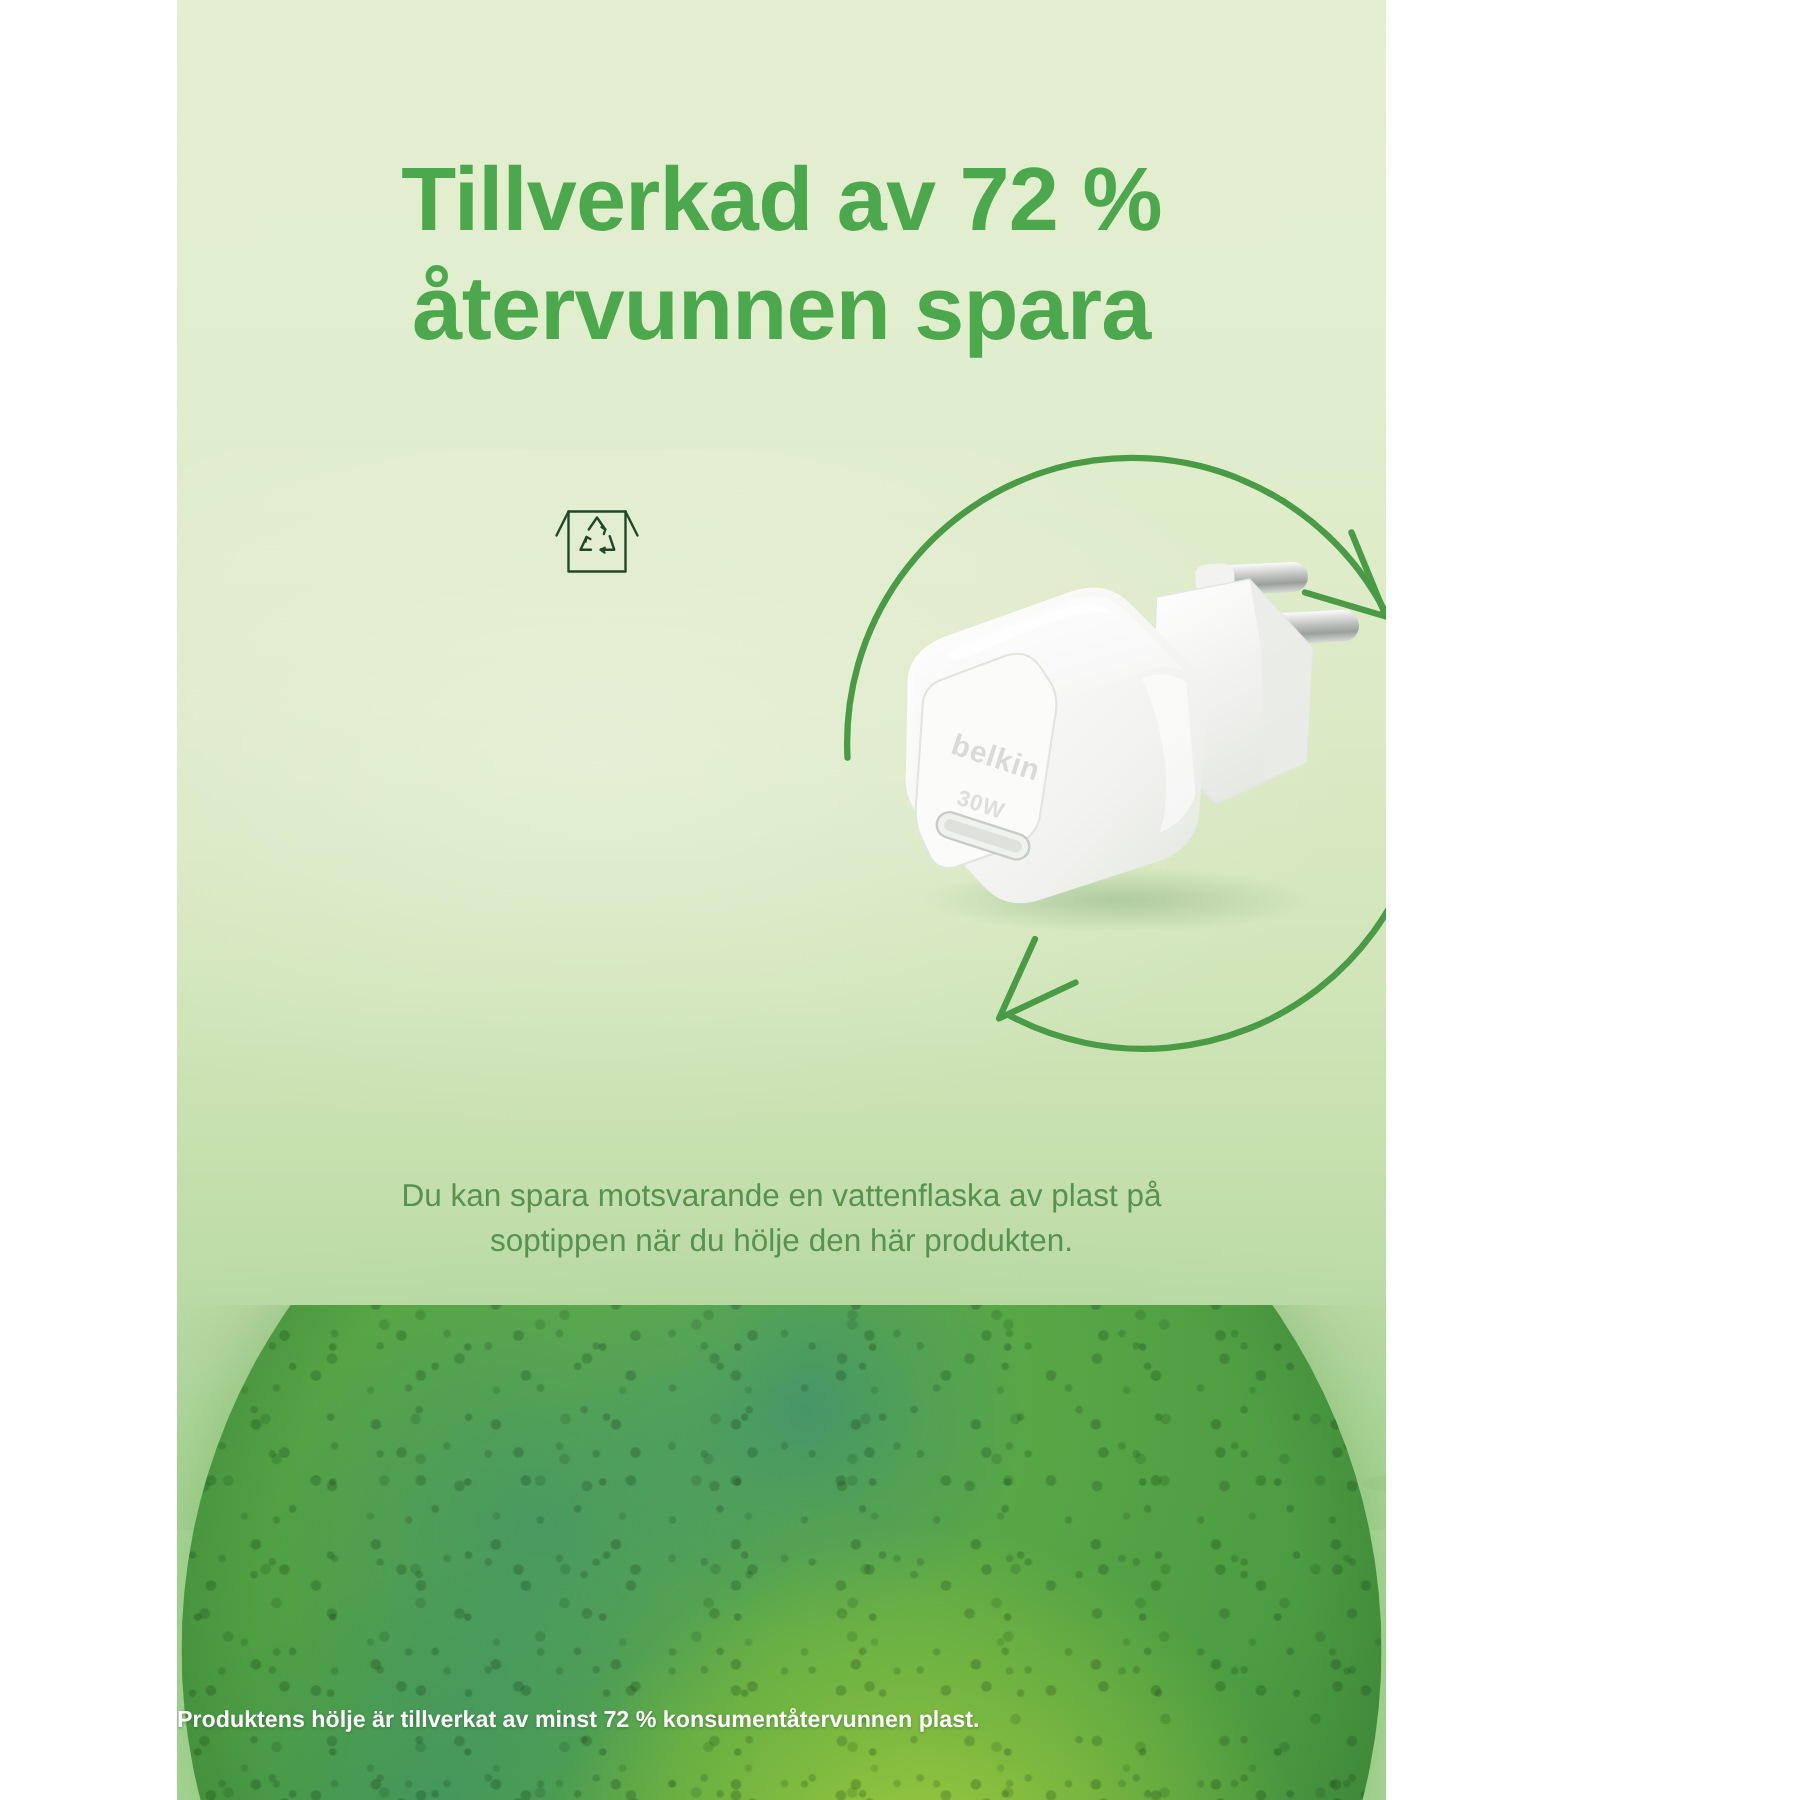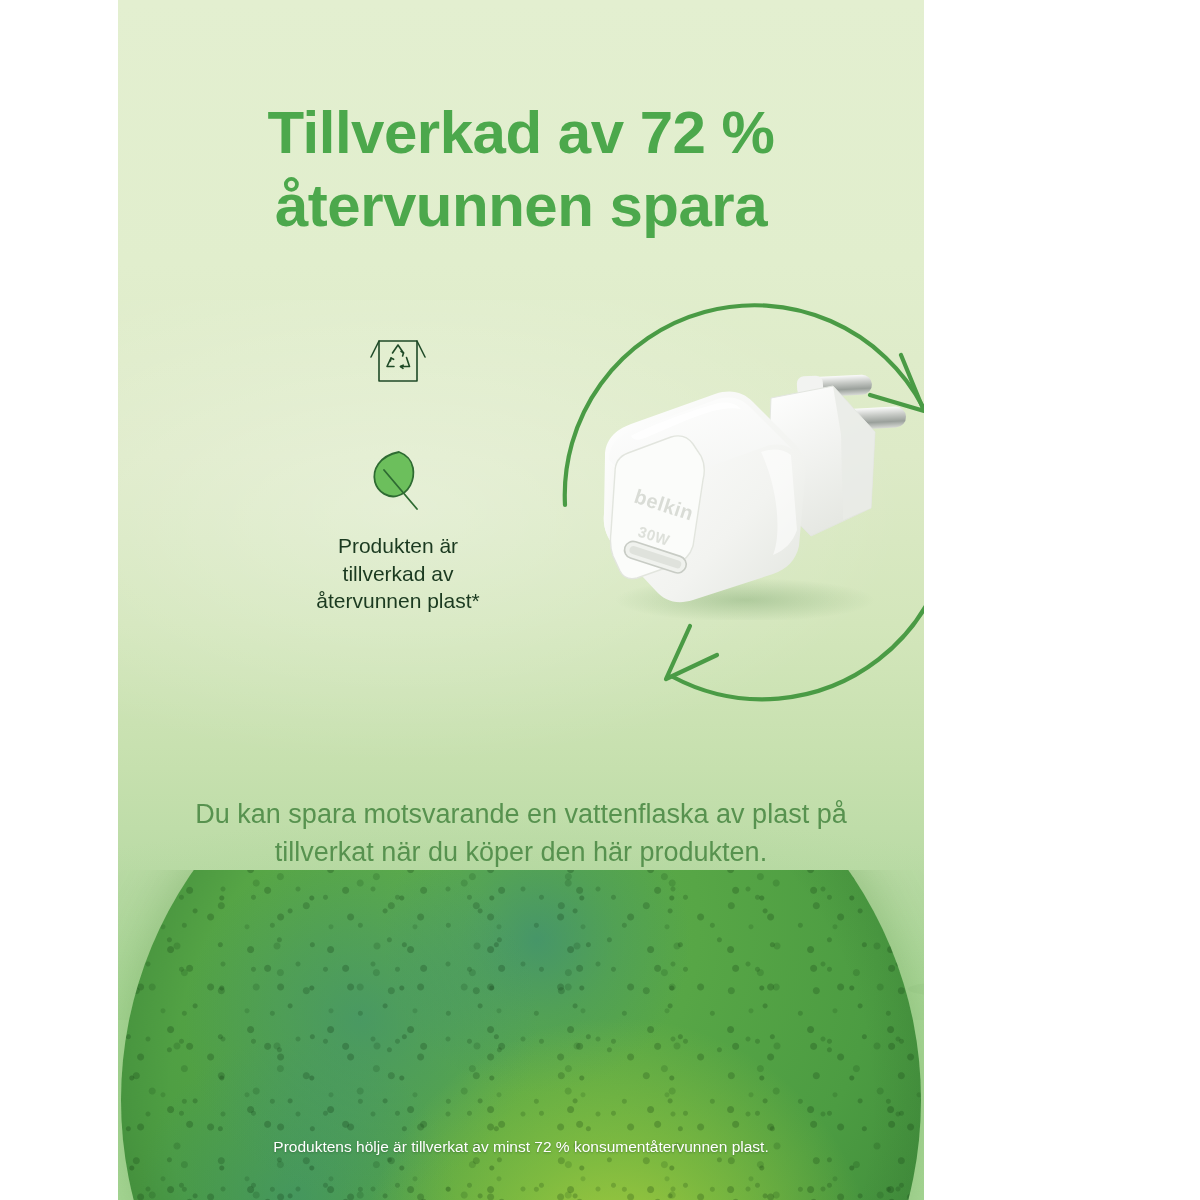--- a/index.html
+++ b/index.html
@@ -58,22 +58,22 @@
   .stage{position:absolute;left:385px;top:255px;width:500px;height:470px;}
   .arrows{position:absolute;left:0;top:0;width:500px;height:470px;}
   .product{
     position:absolute;left:72px;top:105px;width:360px;height:260px;
   }
 
   
   .didyouknow{position:absolute;left:0;right:0;top:775px;text-align:center;}
   .dyk-title{color:#4ba04b;font-size:27px;font-weight:700;line-height:1.35;}
   .dyk-body{
-    color:#57924f;font-size:27px;line-height:1.42;font-weight:400;
-    margin-top:20px;
+    color:#57924f;font-size:21px;line-height:1.42;font-weight:400;
+    margin-top:8px;
   }
   .dyk-body .l2{display:block;}
 
   
   .trees{position:absolute;left:780px;top:855px;width:160px;height:140px;opacity:.55;}
 
   
   .globe-wrap{position:absolute;left:0;right:0;bottom:0;height:330px;overflow:hidden;}
   .globe{
     position:absolute;left:50%;transform:translateX(-50%);
@@ -109,22 +109,22 @@
                     92px 92px, 104px 104px, 84px 84px, 96px 96px, 72px 72px;
     mix-blend-mode:multiply;opacity:.75;
   }
   .globe-rim{
     position:absolute;inset:0;border-radius:50%;
     background:radial-gradient(circle at 50% 50%, rgba(0,0,0,0) 62%, rgba(30,80,35,.28) 86%, rgba(25,70,30,.45) 100%);
   }
 
   
   .disclaimer{
-    position:absolute;left:0;right:0;bottom:44px;text-align:center;
-    color:#ffffff;font-size:15.5px;font-weight:400;
+    position:absolute;left:0;right:0;bottom:44px;
+    color:#ffffff;font-size:15.5px;font-weight:700;
     text-shadow:0 1px 2px rgba(40,80,40,.45);
   }
 </style>
 </head>
 <body>
 
 <div class="page">
   <div class="panel">
 
     <div class="haze"></div>
@@ -148,33 +148,20 @@
               <path d="M41.5 22 L39 20.4 M41.5 22 L40.6 25"></path>
               <path d="M44.5 26.5 L47.5 35.5 L38.5 35.5"></path>
               <path d="M38.5 35.5 L41.2 34.2 M38.5 35.5 L41.0 37.3"></path>
               <path d="M32 35.5 L25 35.5 L29 27"></path>
               <path d="M29 27 L28.4 30 M29 27 L31.6 28.3"></path>
             </g>
           </svg>
         </div>
       </div>
 
-      <div class="feature">
-        <div class="feat-icon">
-          <svg width="78" height="74" viewBox="0 0 78 74" aria-hidden="true">
-            <path d="M40 6 C20 10 13 24 16 36 C19 47 30 52 38 50 C50 47 56 34 54 22 C52.7 14.5 47 8.5 40 6 Z" fill="#6cbf5c" stroke="#2e6b32" stroke-width="1.8" stroke-linejoin="round"></path>
-            <path d="M25 24 L58 63" fill="none" stroke="#2e6b32" stroke-width="1.8" stroke-linecap="round"></path>
-          </svg>
-        </div>
-        <div class="feat-label">
-          <span>Produkten är</span><br>
-          <span>tillverkad av</span><br>
-          <span>återvunnen plast*</span>
-        </div>
-      </div>
 
     </div>
 
     <div class="stage">
 
       <svg class="arrows" viewBox="0 0 500 470">
         <g fill="none" stroke="#4a9b45" stroke-width="4.2" stroke-linecap="round" stroke-linejoin="round">
 
           <path d="M62 250 A190 190 0 0 1 420 152"></path>
           <path d="M398 100 L421 156 L367 140"></path>
@@ -256,21 +243,21 @@
         <path d="M56 76 C74 66 112 52 140 44 C152 41 160 43 166 49
                  C150 46 132 52 112 60 L70 78 C62 81 58 80 56 76 Z" fill="#ffffff" opacity="0.75"></path>
         <path d="M186 92 C198 88 208 89 216 95 L222 170 C218 182 210 190 198 195
                  C206 176 204 130 186 92 Z" fill="#ffffff" opacity="0.55"></path>
       </svg>
     </div>
 
     <div class="didyouknow">
       <div class="dyk-body">
         <span>Du kan spara motsvarande en vattenflaska av plast på</span>
-        <span class="l2">tillverkat när du köper den här produkten.</span>
+        <span class="l2">soptippen när du hölje den här produkten.</span>
       </div>
     </div>
 
     <svg class="trees" viewBox="0 0 160 140">
       <ellipse cx="38" cy="134" rx="28" ry="6" fill="#8fc07d" opacity=".35"></ellipse>
       <ellipse cx="84" cy="138" rx="30" ry="6" fill="#8fc07d" opacity=".35"></ellipse>
       <ellipse cx="122" cy="134" rx="28" ry="6" fill="#8fc07d" opacity=".35"></ellipse>
       <path d="M38 12 C44 48 48 86 46 130 L30 130 C28 86 32 48 38 12 Z" fill="#9ec78d"></path>
       <path d="M84 18 C90 56 94 96 92 138 L76 138 C74 96 78 56 84 18 Z" fill="#9ec78d"></path>
       <path d="M122 22 C128 58 132 94 130 132 L114 132 C112 94 116 58 122 22 Z" fill="#9ec78d"></path>

